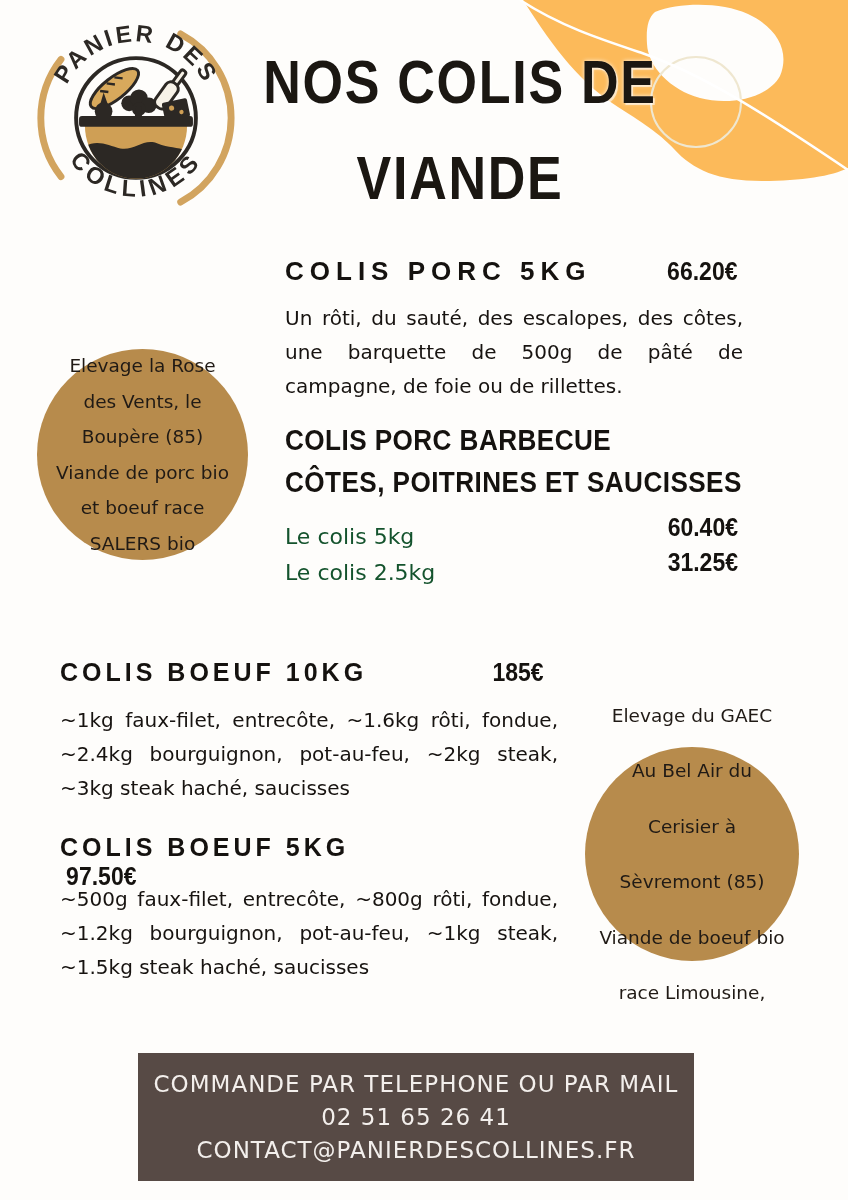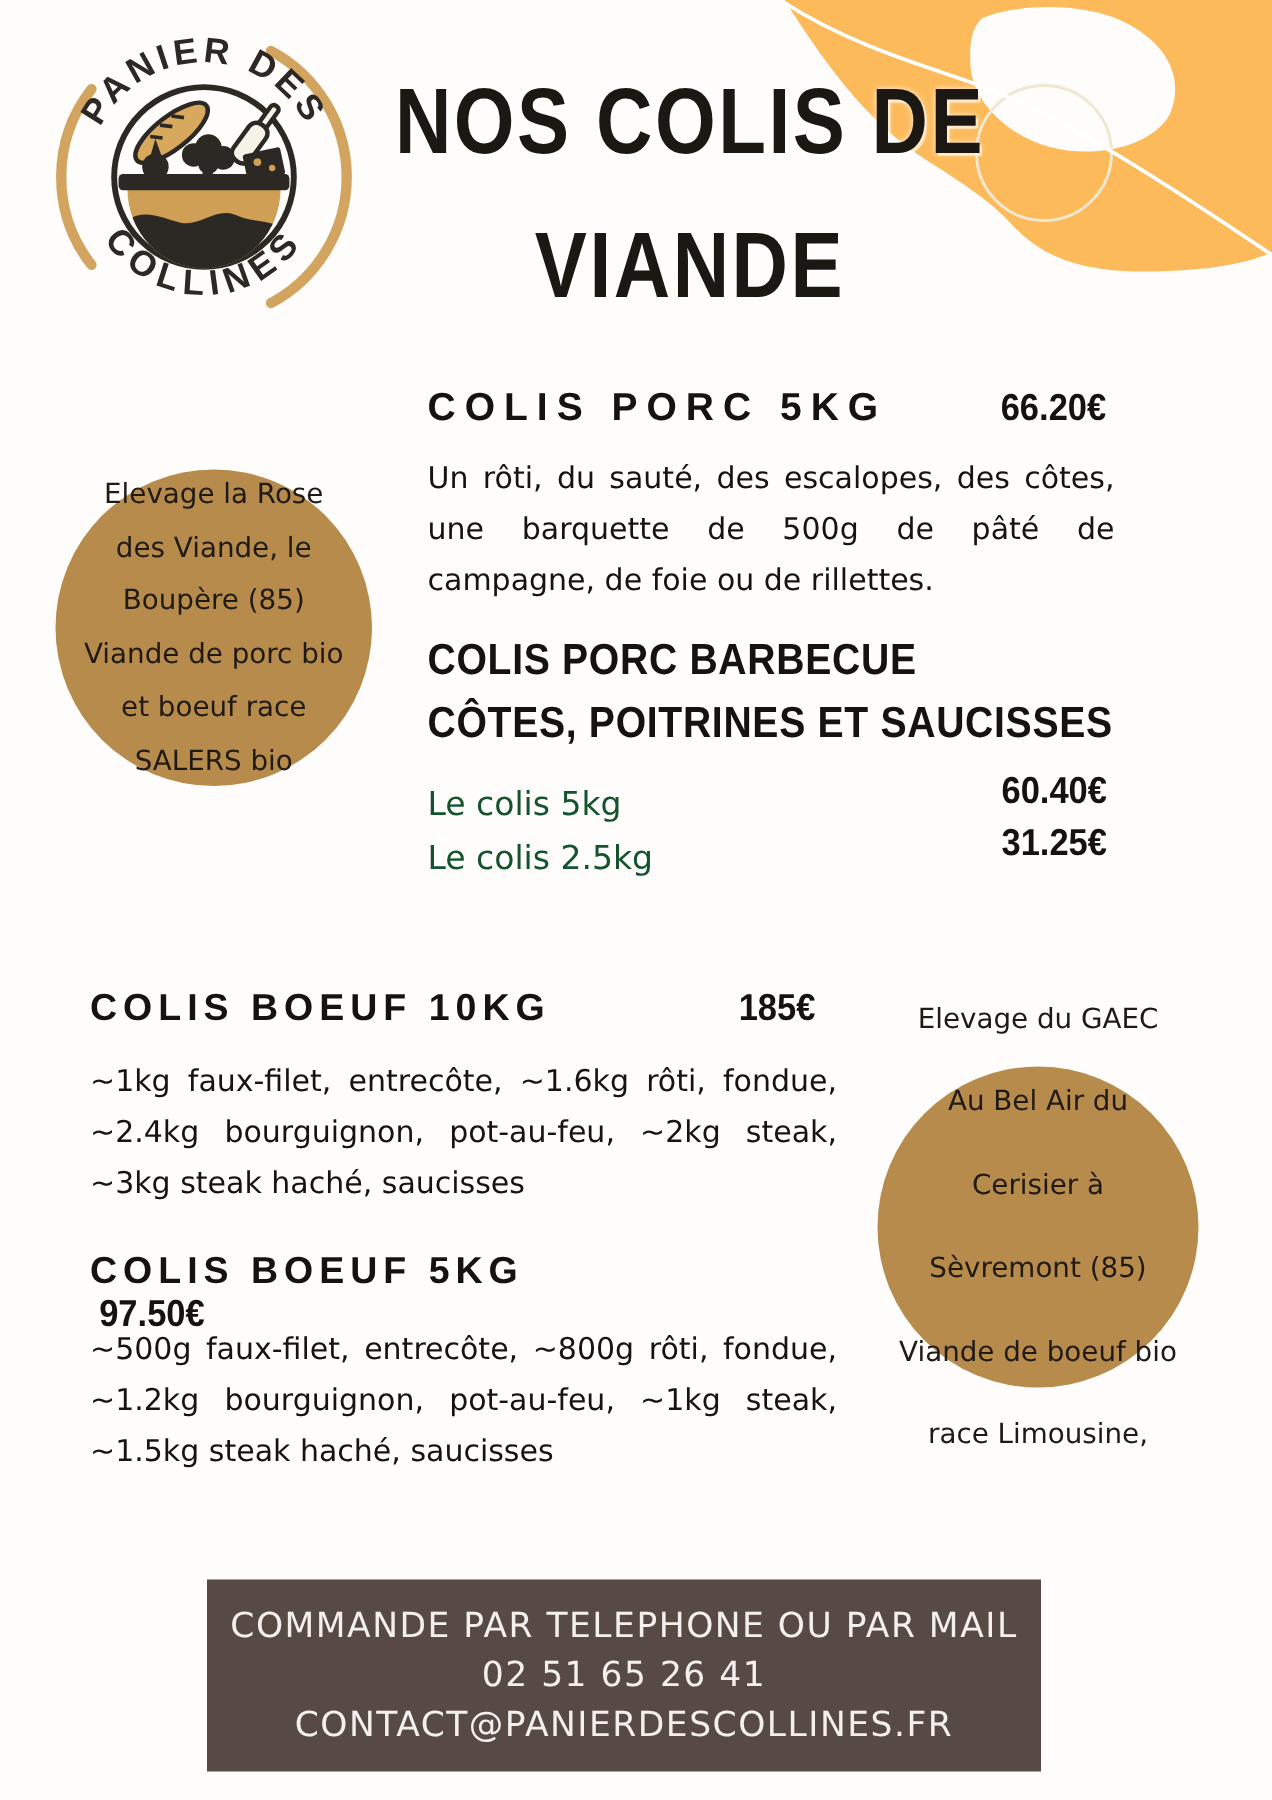--- a/index.html
+++ b/index.html
@@ -69,20 +69,21 @@
   .price-stack{width:150px;text-align:right;}
   
   .badge{
     border-radius:50%;
     background:#b78b4c;
     display:flex;flex-direction:column;justify-content:center;align-items:center;
     text-align:center;
     font-size:18.5px;
     line-height:35.5px;
     color:#201a15;
+    margin-top:36px;
   }
   .badge-left{left:37px;top:313px;width:211px;height:211px;}
   .badge-right{left:585px;top:711px;width:214px;height:214px;gap:20px;}
   
   .footer{
     left:138px;top:1053px;width:556px;height:128px;
     background:#574a45;
     display:flex;flex-direction:column;justify-content:center;align-items:center;
     color:#f3efec;
     text-align:center;
@@ -171,21 +172,21 @@
   </div>
 
   <div class="abs head-row" style="left:285px;top:256px;width:452px;">
     <span class="h-grunge h-porc">COLIS PORC 5KG</span>
     <span class="price">66.20€</span>
   </div>
   <div class="abs para" style="left:285px;top:301px;width:458px;">Un rôti,  du sauté, des escalopes, des côtes, une barquette de 500g de pâté de campagne, de foie ou de rillettes.</div>
 
   <div class="abs badge badge-left">
     <div>Elevage la Rose</div>
-    <div>des Viande, le</div>
+    <div>des Vents, le</div>
     <div>Boupère (85)</div>
     <div>Viande de porc bio</div>
     <div>et boeuf race</div>
     <div>SALERS bio</div>
   </div>
 
   <div class="abs sub-head" style="left:285px;top:424px;">COLIS PORC BARBECUE</div>
   <div class="abs sub-head" style="left:285px;top:466px;">CÔTES, POITRINES ET SAUCISSES</div>
 
   <div class="abs colis-label" style="left:285px;top:524px;">Le colis 5kg</div>

